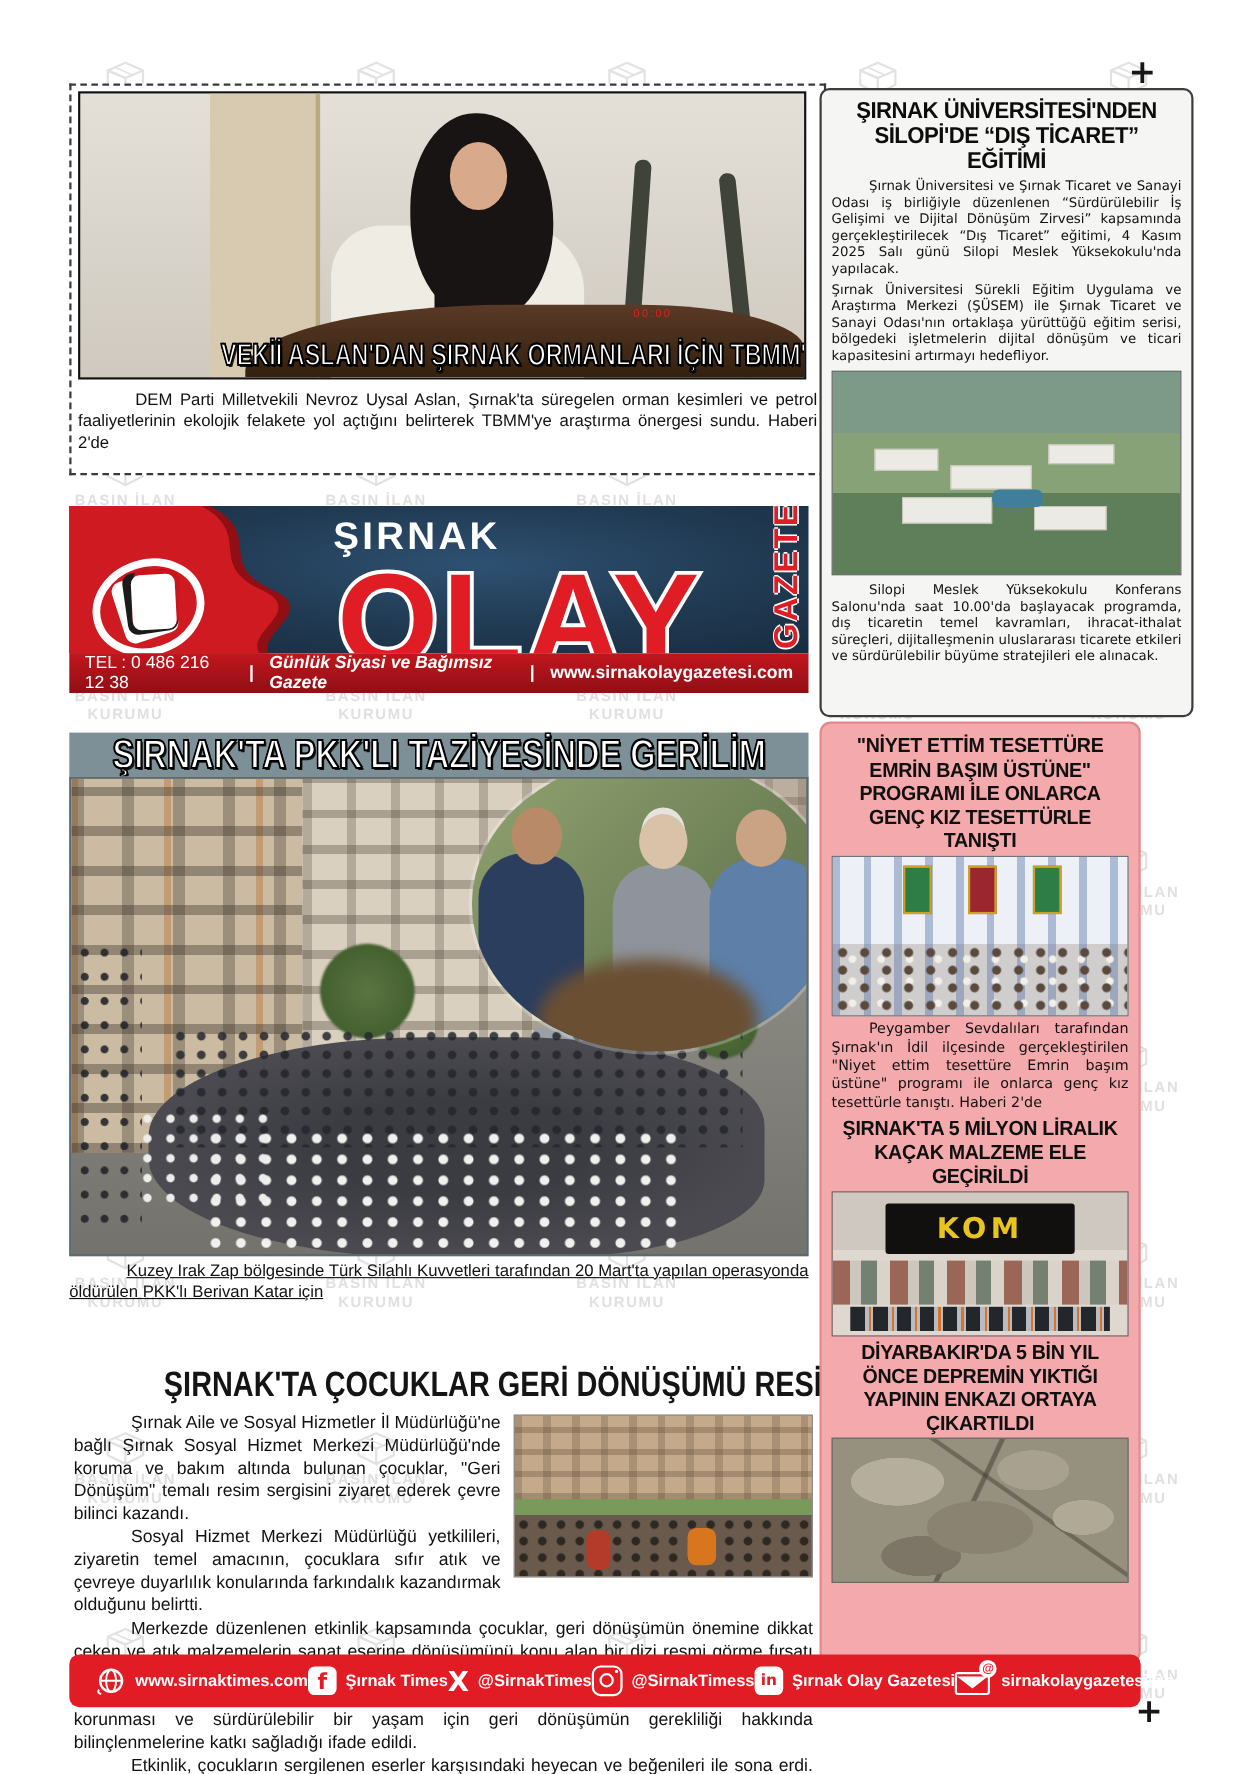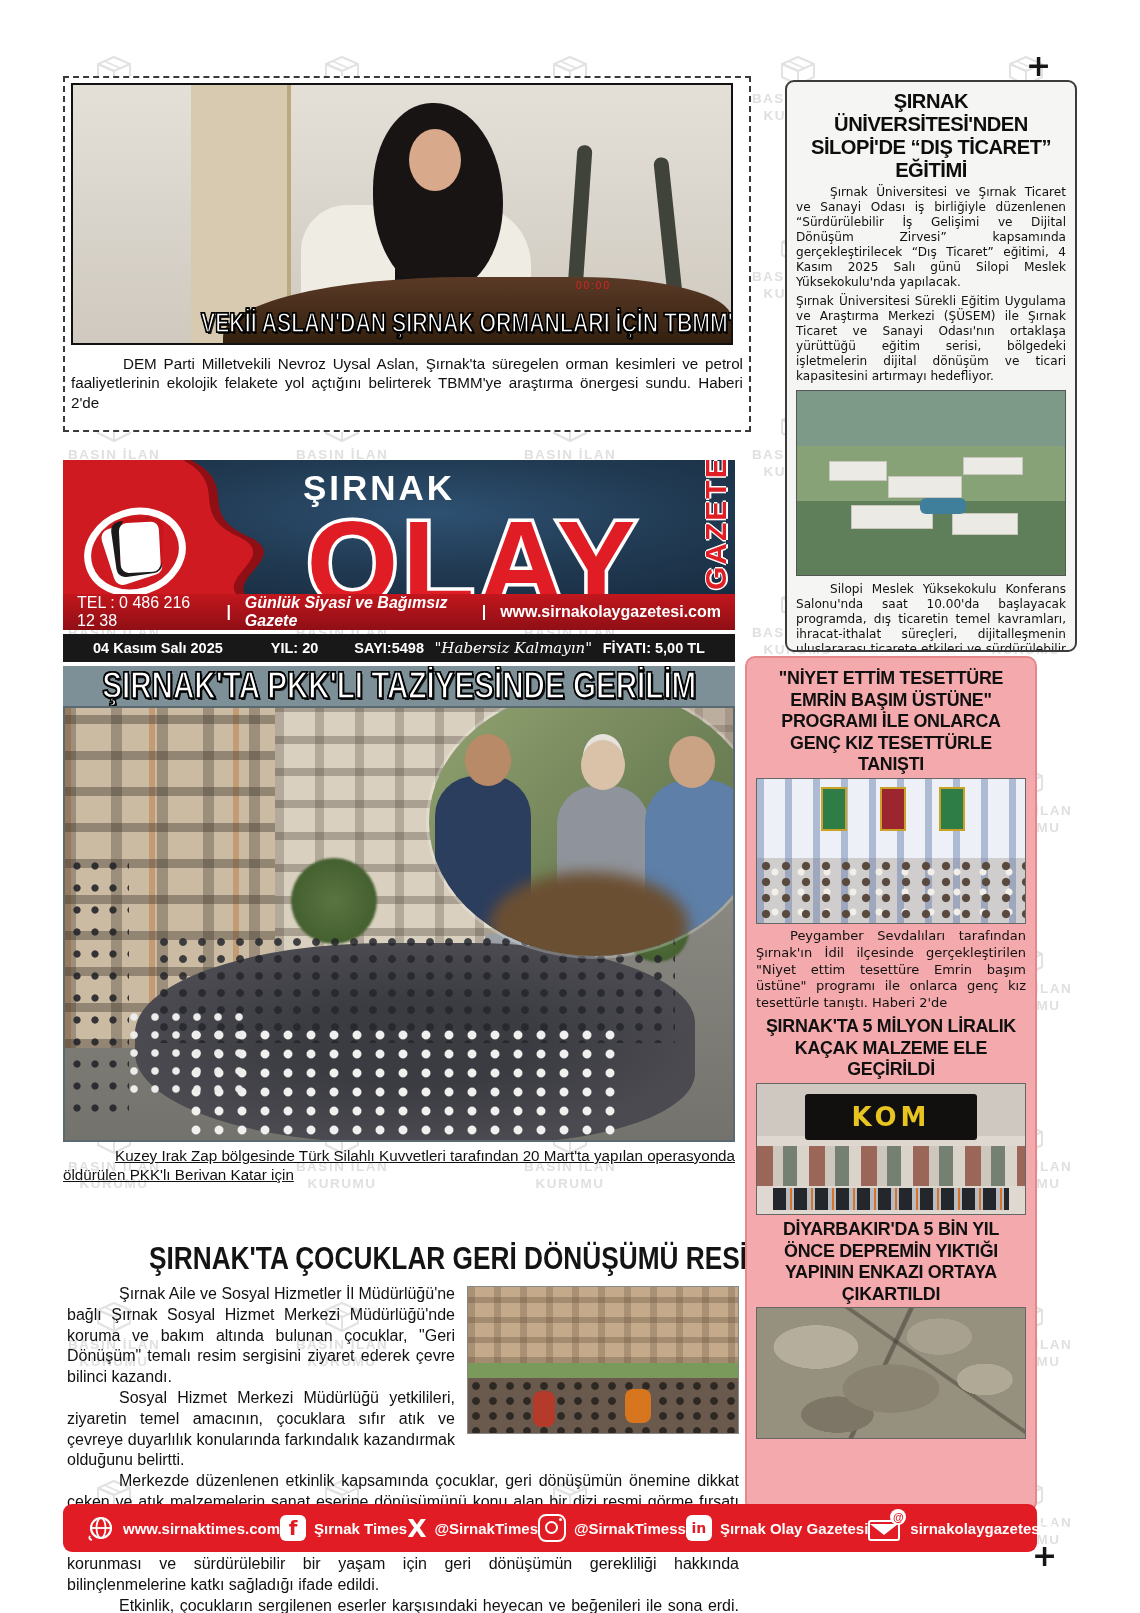--- a/index.html
+++ b/index.html
@@ -105,21 +105,21 @@
       background:linear-gradient(#c4aa8b 0 52%,#7a9a5c 52% 62%,#6a5a4e 62% 100%);
       background-color:#c4aa8b;position:relative;overflow:hidden;}
   .rc-photo .grid{position:absolute;inset:0 0 48% 0;
       background-image:repeating-linear-gradient(0deg,rgba(90,70,50,.3) 0 6px,transparent 6px 20px),
                        repeating-linear-gradient(90deg,rgba(90,70,50,.25) 0 7px,transparent 7px 26px);}
   .rc-photo .crowd{position:absolute;inset:62% 0 0 0;
       background-image:radial-gradient(circle 4px at 8px 8px,#2d2822 0 3.4px,transparent 4.4px);background-size:17px 15px;}
   .rc-photo .jacket{position:absolute;left:58%;bottom:10px;width:26px;height:34px;border-radius:8px;background:#d8761f;}
   .rc-photo .vest{position:absolute;left:24%;bottom:6px;width:22px;height:36px;border-radius:8px;background:#b43a2a;}
   
-  .uni{left:785px;top:80px;width:292px;height:572px;background:#f5f5f3;border:2px solid #3c3c3c;border-radius:9px;
+  .uni{left:745px;top:80px;width:340px;height:572px;background:#f5f5f3;border:2px solid #3c3c3c;border-radius:9px;
        box-sizing:border-box;padding:7px 9px;overflow:hidden;}
   .uni-h{font-size:21px;font-weight:700;text-align:center;line-height:1.1;letter-spacing:-.5px;color:#0d0d0d;
          transform:scaleX(.96);transform-origin:center;}
   .uni-p{font-size:12.1px;line-height:1.24;margin-top:4px;}
   .uni-photo{position:relative;width:100%;height:186px;margin:6px 0;border:1px solid #555;box-sizing:border-box;overflow:hidden;
       background:linear-gradient(#7d9a88 0 30%,#86a276 30% 60%,#5f7f5a 60% 100%);}
   .uni-photo .b{position:absolute;background:#eceae4;border:1px solid #c9c6bc;}
   .uni-photo .pool{position:absolute;left:46%;top:58%;width:46px;height:16px;border-radius:6px;background:#3f7f9c;}
   
   .pink{left:745px;top:656px;width:292px;height:856px;background:#f4a9ac;border:2px solid #e4888c;border-radius:10px;
@@ -715,31 +715,20 @@
     </div>
     <div class="mh-redbar">
       <span>TEL : 0 486 216 12 38</span>
       <span class="sep">|</span>
       <span class="mh-slogan">Günlük Siyasi ve Bağımsız Gazete</span>
       <span class="sep">|</span>
       <span class="mh-web">www.sirnakolaygazetesi.com</span>
     </div>
   </div>
 
-  <div class="abs z1 datebar">
-    <span>04 Kasım Salı 2025</span>
-    <span class="db-sp1"></span>
-    <span>YIL: 20</span>
-    <span class="db-sp2"></span>
-    <span>SAYI:5498</span>
-    <span class="db-sp3"></span>
-    <span class="db-script">"Habersiz Kalmayın"</span>
-    <span class="db-sp4"></span>
-    <span>FİYATI: 5,00 TL</span>
-  </div>
 
   <div class="abs z1 main-ttl">
     <span class="sqz outline-ttl" style="transform:scaleX(.8);">ŞIRNAK'TA PKK'LI TAZİYESİNDE GERİLİM</span>
   </div>
 
   <div class="abs z1 main-photo">
     <div class="mp-bgbld"></div>
     <div class="mp-road"></div>
     <div class="mp-bld-left"></div>
     <div class="mp-bld-mid"></div>

